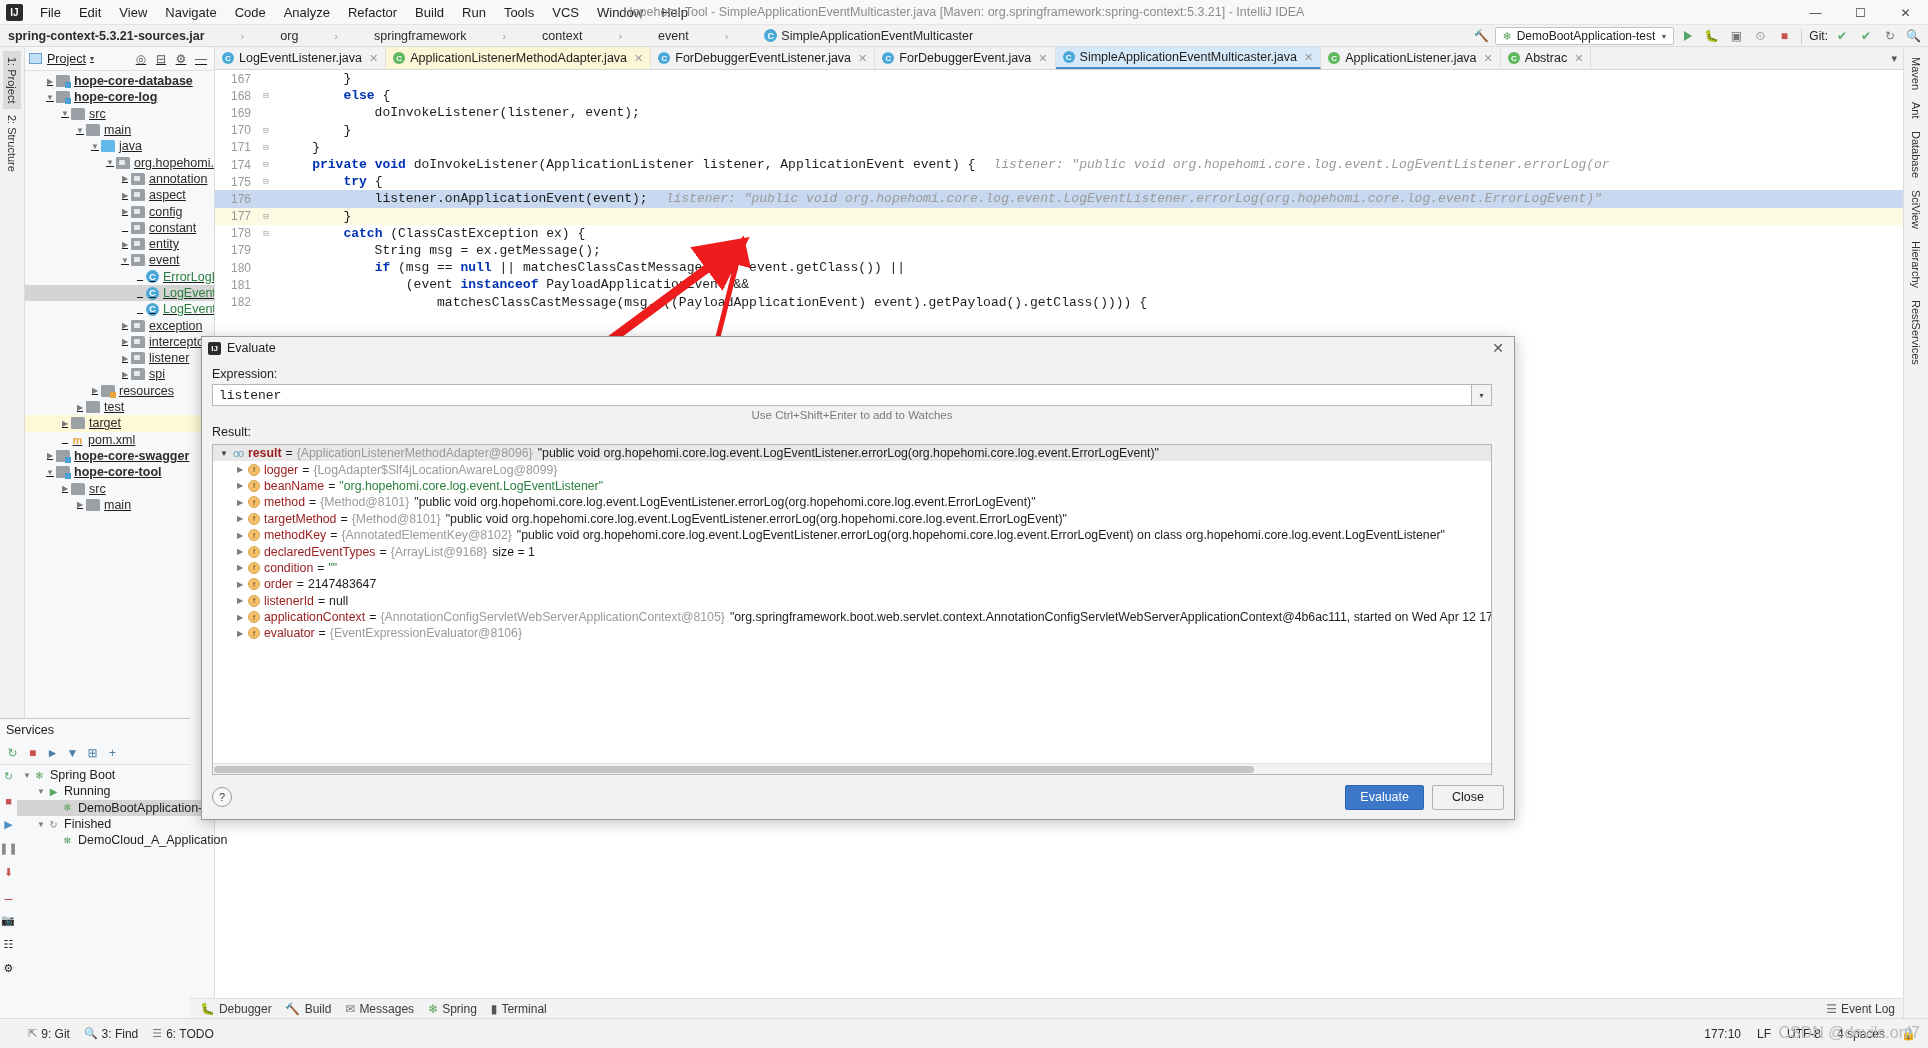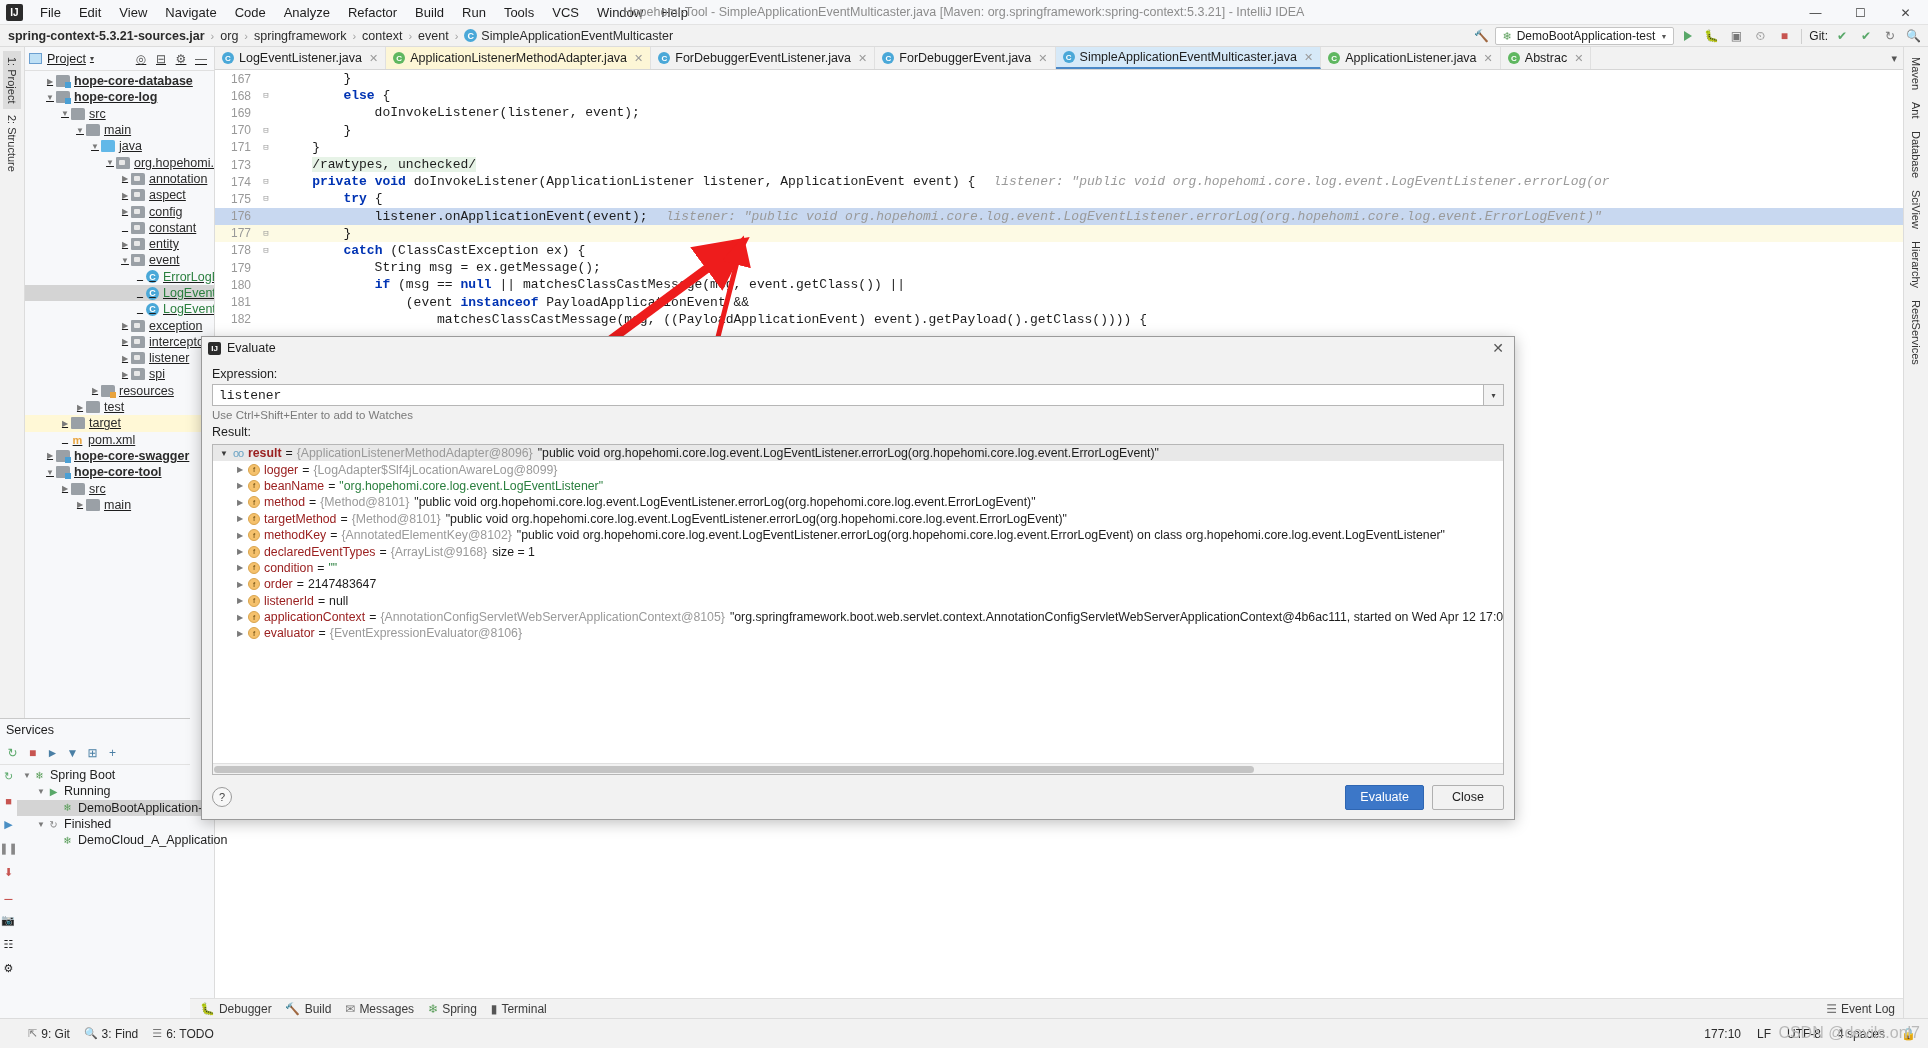--- a/index.html
+++ b/index.html
@@ -19,21 +19,21 @@
              display:flex; align-items:center; justify-content:center; }
   .menu-item { padding:3px 9px; font-size:13px; color:#1d1d1d; cursor:default; white-space:nowrap;}
   #title-text { position:absolute; left:50%; transform:translateX(-50%);
                 font-size:12.5px; color:#8c8c8c; white-space:nowrap; }
   #win-btns { position:absolute; right:0; top:0; height:25px; display:flex; }
   .win-btn { width:45px; height:25px; display:flex; align-items:center; justify-content:center;
              font-size:12px; color:#444; }
 
   
   #navbar { height:22px; background:#f2f2f2; display:flex; align-items:center;
-            padding-left:6px; border-bottom:1px solid #dcdcdc; position:relative; }
+            padding-left:6px; border-bottom:1px solid #dcdcdc; position:relative;gap:30px; }
   .crumb { font-size:12.5px; color:#2b2b2b; padding:0 2px; display:flex; align-items:center;}
   .crumb.bold { font-weight:bold; }
   .crumb-sep { color:#a0a0a0; margin:0 4px; font-size:11px; }
   .cls-icon { width:13px; height:13px; border-radius:50%; background:#4aa8d8; color:#fff;
               font-size:9px; display:inline-flex; align-items:center; justify-content:center;
               margin-right:4px; font-weight:bold; }
   #navbar-right { position:absolute; right:4px; top:0; height:22px; display:flex; align-items:center; gap:4px;}
   .nb-icon { width:20px; height:20px; display:flex; align-items:center; justify-content:center;
              font-size:12px; color:#555; }
   .run-cfg { display:flex; align-items:center; height:18px; border:1px solid #c4c4c4; background:#fff;
@@ -130,28 +130,28 @@
   
   #eval-dialog { position:absolute; left:201px; top:336px; width:1314px; height:484px;
                  background:#f2f2f2; border:1px solid #9a9a9a; z-index:50;
                  box-shadow:0 3px 14px rgba(0,0,0,.25); display:flex; flex-direction:column;}
   #eval-titlebar { height:22px; display:flex; align-items:center; padding:0 6px; gap:6px;
                    background:#f2f2f2; }
   #eval-title-icon { width:13px;height:13px;background:#2b2b2b;color:#fff;font-size:8px;
                      display:flex;align-items:center;justify-content:center;border-radius:2px;font-weight:bold;}
   #eval-title-text { font-size:12.5px; color:#1d1d1d; }
   #eval-close { margin-left:auto; font-size:14px; color:#555; padding:0 4px;}
-  #eval-body { flex:1; padding:4px 10px 0 10px; display:flex; flex-direction:column; min-height:0;}
+  #eval-body { flex:1; padding:4px 22px 0 10px; display:flex; flex-direction:column; min-height:0;}
   .eval-label { font-size:12.5px; color:#1d1d1d; margin:4px 0 3px 0; }
   #expr-row { display:flex; align-items:stretch; height:22px; }
   #expr-input { flex:1; border:1px solid #b6b6b6; background:#fff; padding:2px 6px;
                 font-family:"Liberation Mono", monospace; font-size:13px; display:flex; align-items:center;}
   #expr-drop { width:20px; border:1px solid #b6b6b6; border-left:none; background:#f2f2f2;
                display:flex; align-items:center; justify-content:center; font-size:8px; color:#444;}
-  #hint-row { text-align:left; font-size:11.5px; color:#7a7a7a; margin-top:3px; }
+  #hint-row { text-align:center; font-size:11.5px; color:#7a7a7a; margin-top:3px; }
   #result-box { flex:1; border:1px solid #b6b6b6; background:#fff; margin-top:2px; overflow:hidden;
                 position:relative; display:flex; flex-direction:column;}
   #result-rows { flex:1; overflow:hidden; }
   .rrow { height:16.4px; display:flex; align-items:center; white-space:nowrap; font-size:12.3px; padding-left:4px;}
   .rrow.sel { background:#e8e8e8; }
   .rarrow { width:14px; text-align:center; color:#7a7a7a; font-size:8px; flex:0 0 14px;}
   .rarrow.open { color:#3a3a3a; }
   .ricon { width:14px; flex:0 0 14px; margin-right:3px; display:flex; align-items:center; justify-content:center;}
   .fbadge { width:12px;height:12px;border-radius:50%;background:#f5c16c;border:1px solid #d9a44d;
             font-size:8px; color:#6b4b10; display:flex; align-items:center; justify-content:center;}
@@ -455,21 +455,20 @@
           <span class="x">✕</span>
         </div>
         <div id="tabs-arrow">▾</div>
       </div>
     <div id="code-wrap">
         <div class="code-line"><span class="ln">167</span><span class="gut"></span><span class="codetext">        }</span></div>
         <div class="code-line"><span class="ln">168</span><span class="gut">⊟</span><span class="codetext">        <span class="kw">else</span> {</span></div>
         <div class="code-line"><span class="ln">169</span><span class="gut"></span><span class="codetext">            doInvokeListener(listener, event);</span></div>
         <div class="code-line"><span class="ln">170</span><span class="gut">⊟</span><span class="codetext">        }</span></div>
         <div class="code-line"><span class="ln">171</span><span class="gut">⊟</span><span class="codetext">    }</span></div>
-        <div class="code-line"><span class="ln">173</span><span class="gut"></span><span class="codetext">    <span class="anno">/rawtypes, unchecked/</span></span></div>
         <div class="code-line"><span class="ln">174</span><span class="gut">⊟</span><span class="codetext">    <span class="kw">private</span> <span class="kw">void</span> doInvokeListener(ApplicationListener listener, ApplicationEvent event) {</span><span class="hint" style="margin-left: 18px;">listener: "public void org.hopehomi.core.log.event.LogEventListener.errorLog(or</span></div>
         <div class="code-line"><span class="ln">175</span><span class="gut">⊟</span><span class="codetext">        <span class="kw">try</span> {</span></div>
         <div class="code-line line-sel"><span class="ln">176</span><span class="gut"></span><span class="codetext">            listener.onApplicationEvent(event);</span><span class="hint" style="margin-left: 18px;">listener: "public void org.hopehomi.core.log.event.LogEventListener.errorLog(org.hopehomi.core.log.event.ErrorLogEvent)"</span></div>
         <div class="code-line line-cur"><span class="ln">177</span><span class="gut">⊟</span><span class="codetext">        }</span></div>
         <div class="code-line"><span class="ln">178</span><span class="gut">⊟</span><span class="codetext">        <span class="kw">catch</span> (ClassCastException ex) {</span></div>
         <div class="code-line"><span class="ln">179</span><span class="gut"></span><span class="codetext">            String msg = ex.getMessage();</span></div>
         <div class="code-line"><span class="ln">180</span><span class="gut"></span><span class="codetext">            <span class="kw">if</span> (msg == <span class="kw">null</span> || matchesClassCastMessage(msg, event.getClass()) ||</span></div>
         <div class="code-line"><span class="ln">181</span><span class="gut"></span><span class="codetext">                (event <span class="kw">instanceof</span> PayloadApplicationEvent &amp;&amp;</span></div>
         <div class="code-line"><span class="ln">182</span><span class="gut"></span><span class="codetext">                    matchesClassCastMessage(msg, ((PayloadApplicationEvent) event).getPayload().getClass()))) {</span></div>
       </div>

